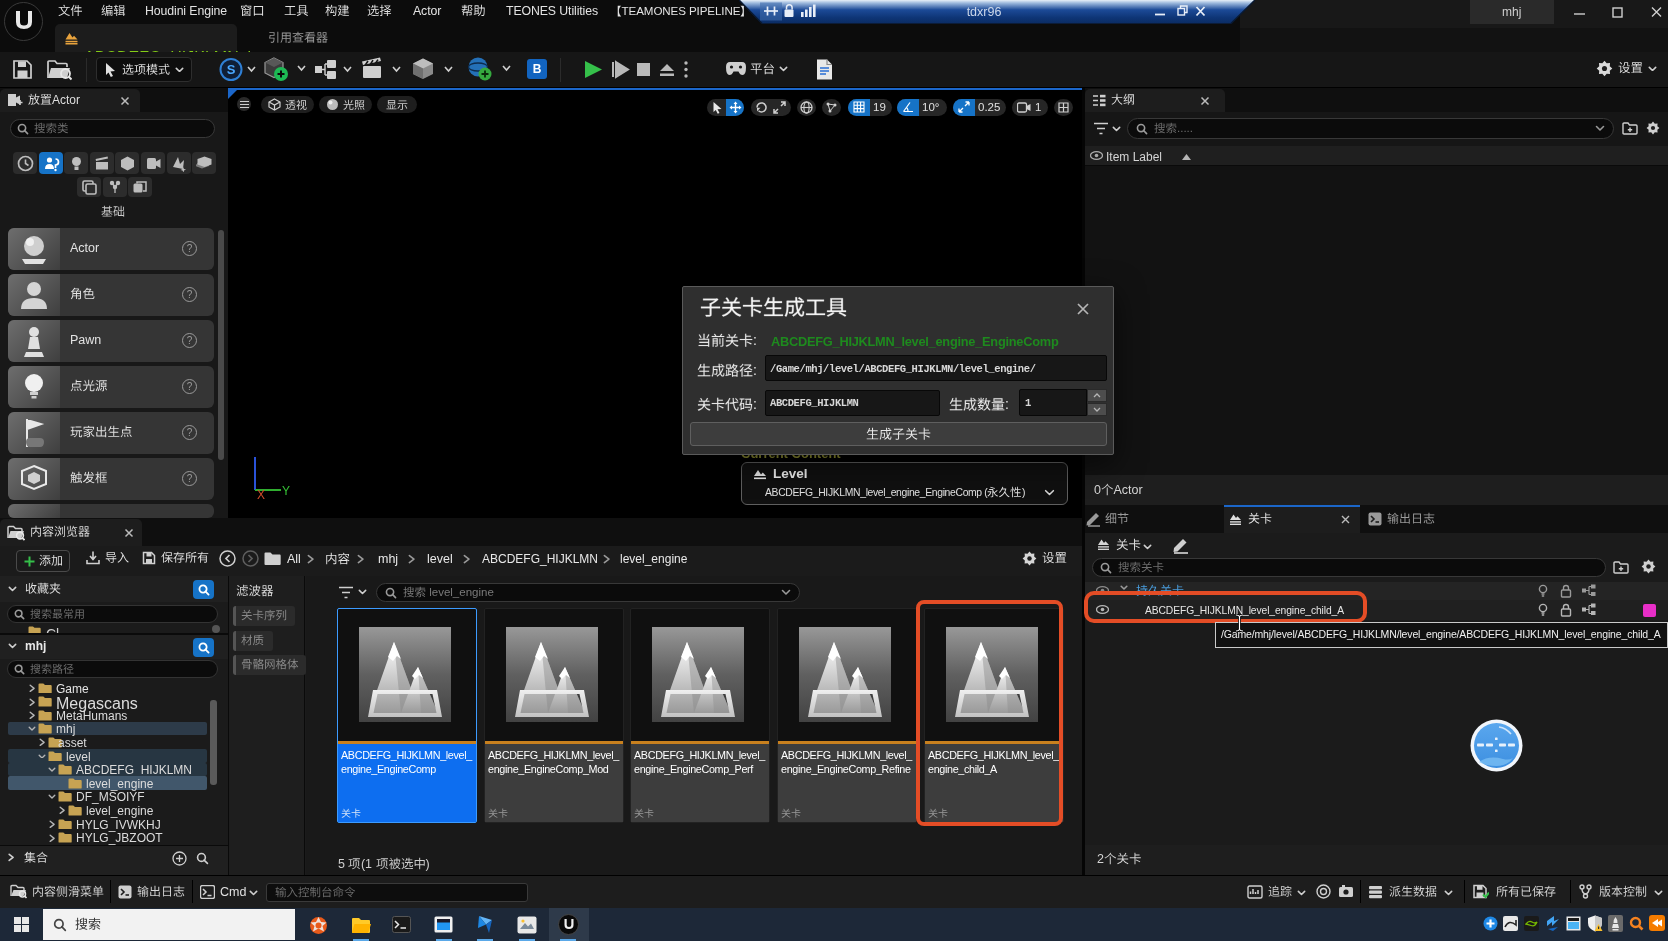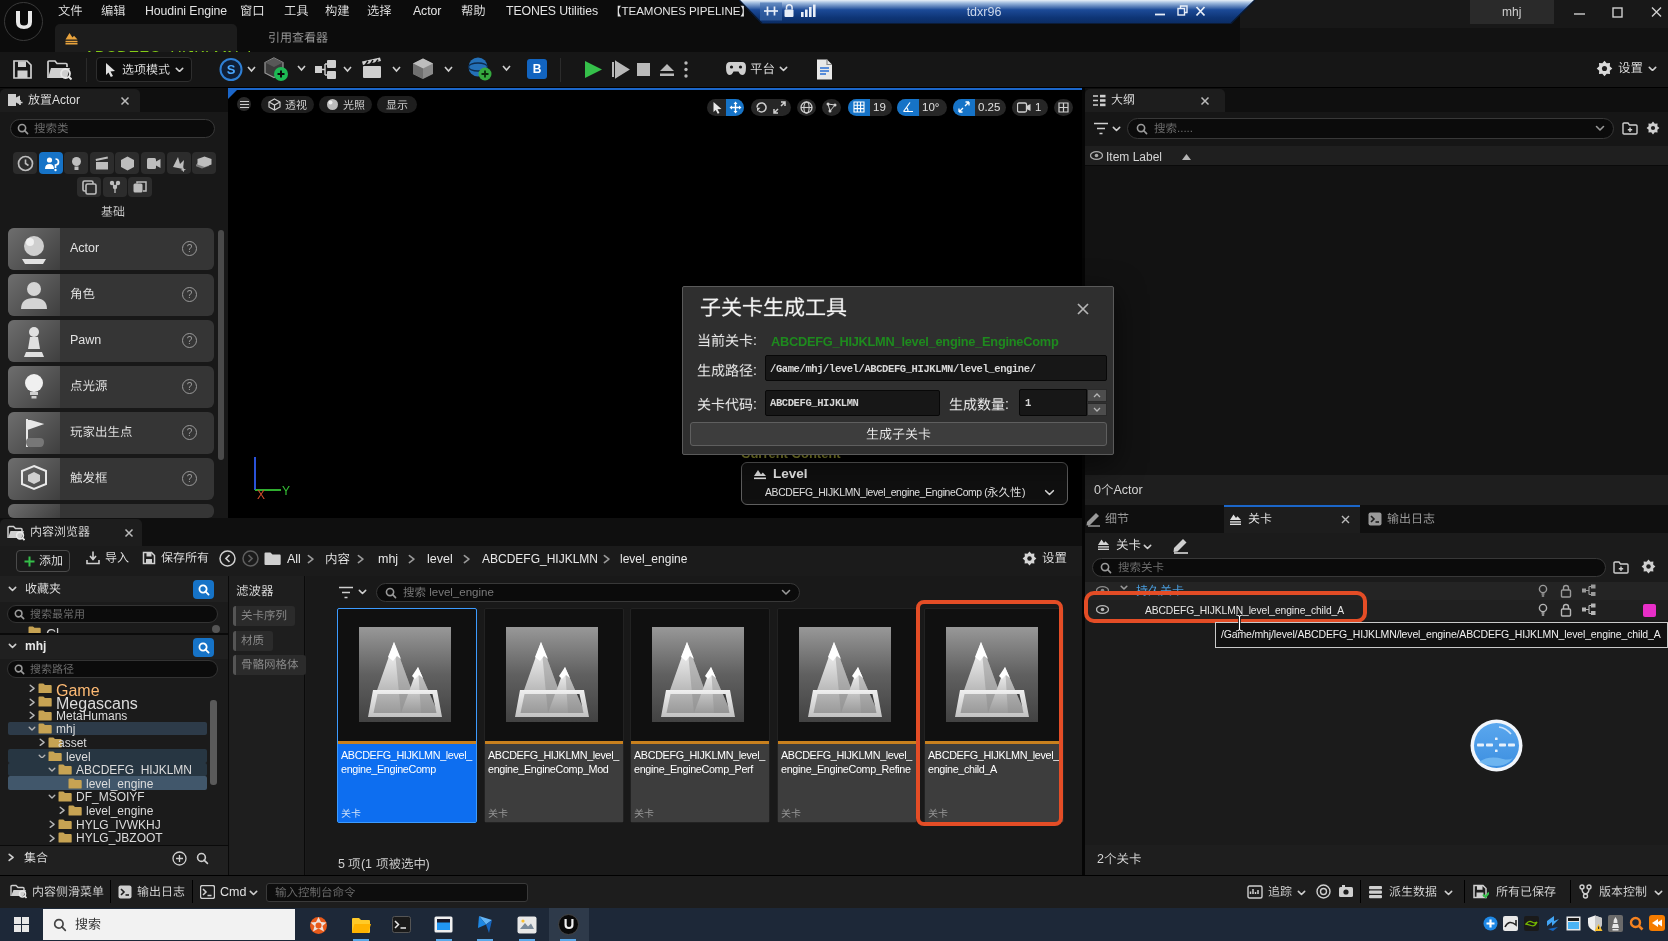--- a/index.html
+++ b/index.html
@@ -1098,21 +1098,21 @@
 <div class="ab" style="left:29px;top:684.0px">
     <svg width="6" height="8.7" viewBox="0 0 6 8.7" style="">
       <polyline points="1.2,1.305 5.1,4.35 1.2,7.395" fill="none" stroke="#b5b5b5" stroke-width="1.4" stroke-linecap="round" stroke-linejoin="round"></polyline>
     </svg>
   </div>
 <div class="ab" style="left:38px;top:682.5px">
     <svg width="14" height="10.92" viewBox="0 0 14 10.92" style="">
       <path d="M0.5 9.92 V1.5 Q0.5 0.5 1.5 0.5 H5.32 L7 1.9656 H12.8 Q13.7 1.9656 13.7 3.0576 V9.72 Q13.7 10.62 12.8 10.62 H1.5 Q0.5 10.62 0.5 9.92 Z" fill="#c7a353"></path>
     </svg>
   </div>
-<div class="ab" style="left:56px;top:681.5px;font-size:16px;color:#fdba74;white-space:nowrap">Game</div>
+<div class="ab" style="left:56px;top:681.5px;font-size:12px;color:#e5e5e5;white-space:nowrap">Game</div>
 <div class="ab" style="left:29px;top:697.6px">
     <svg width="6" height="8.7" viewBox="0 0 6 8.7" style="">
       <polyline points="1.2,1.305 5.1,4.35 1.2,7.395" fill="none" stroke="#b5b5b5" stroke-width="1.4" stroke-linecap="round" stroke-linejoin="round"></polyline>
     </svg>
   </div>
 <div class="ab" style="left:38px;top:696.1px">
     <svg width="14" height="10.92" viewBox="0 0 14 10.92" style="">
       <path d="M0.5 9.92 V1.5 Q0.5 0.5 1.5 0.5 H5.32 L7 1.9656 H12.8 Q13.7 1.9656 13.7 3.0576 V9.72 Q13.7 10.62 12.8 10.62 H1.5 Q0.5 10.62 0.5 9.92 Z" fill="#c7a353"></path>
     </svg>
   </div>

